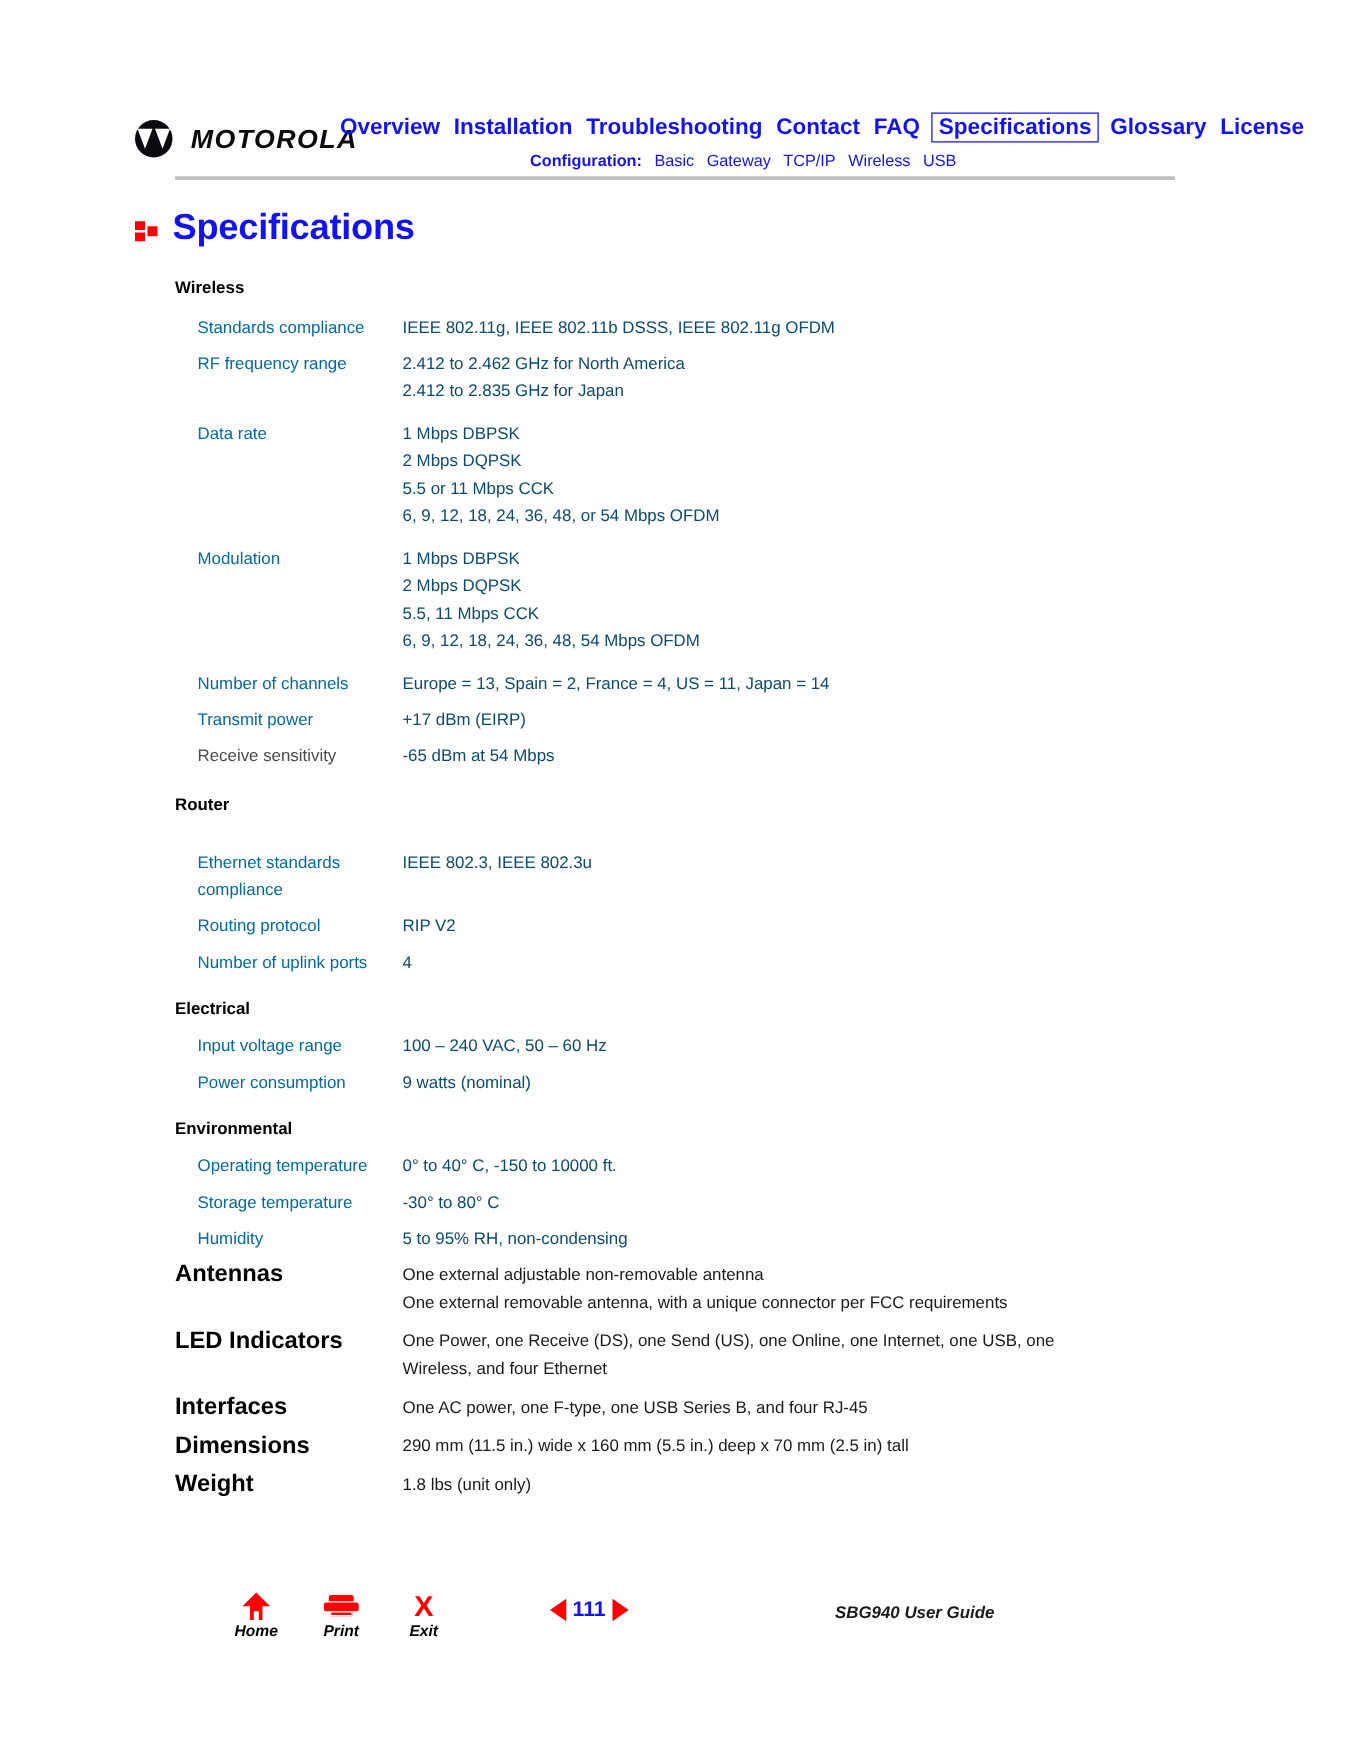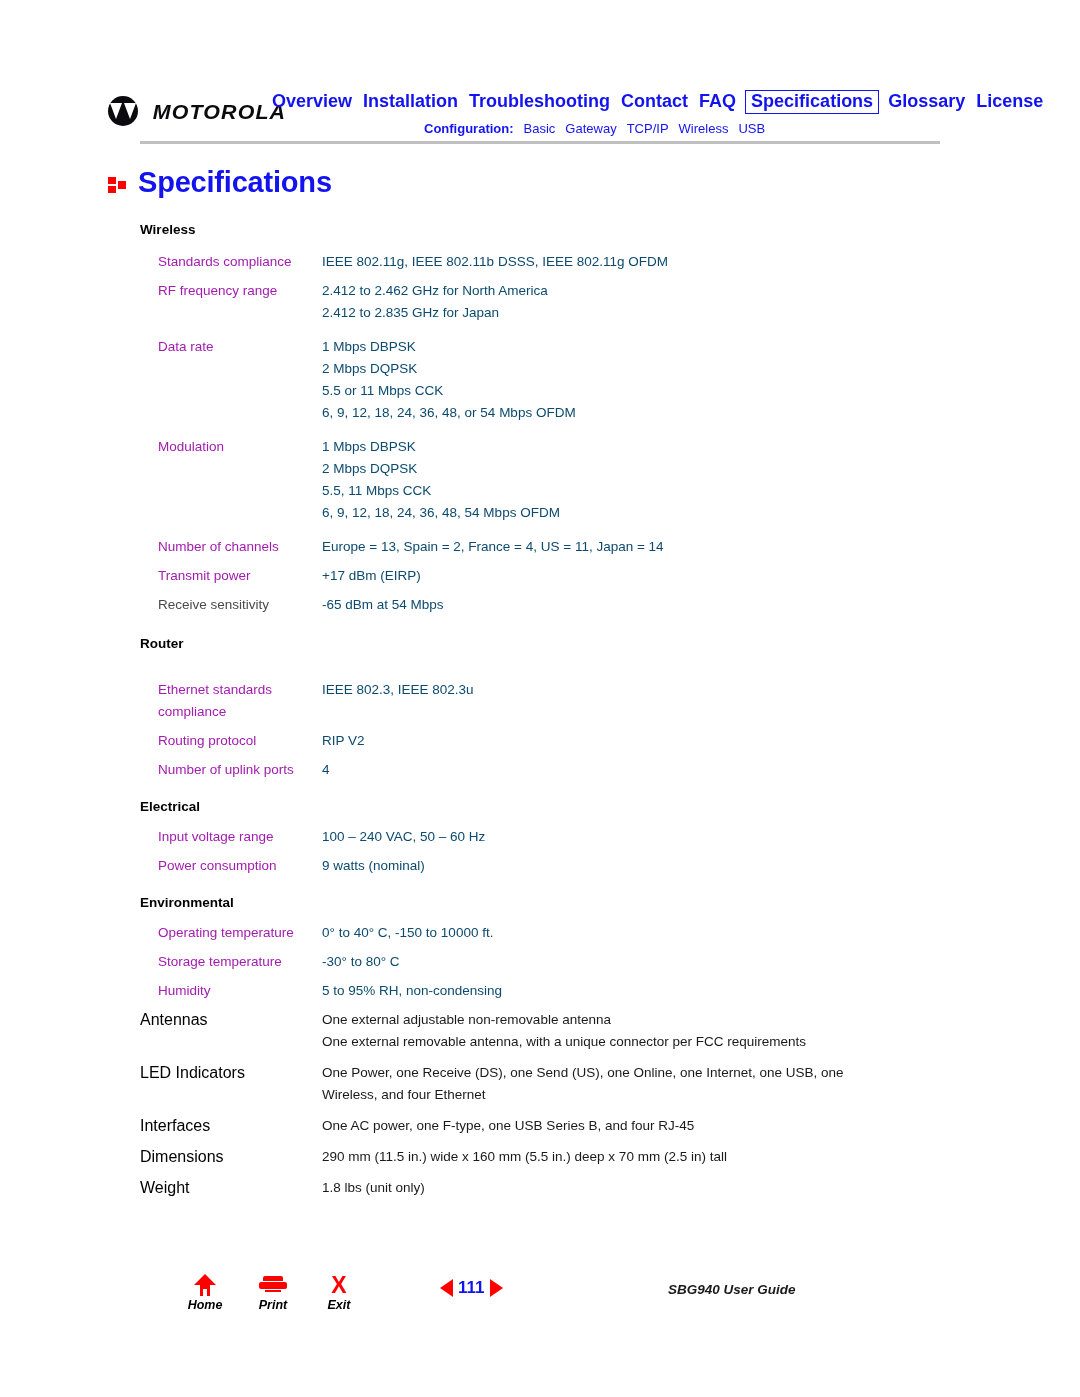--- a/index.html
+++ b/index.html
@@ -160,43 +160,43 @@
   .spec-row {
     display: flex;
     align-items: flex-start;
     margin-bottom: 7px;
   }
   .spec-label {
     width: 164px;
     margin-left: 158px;
     font-size: 13.5px;
     line-height: 22px;
-    color: #a21caf;
+    color: #0369a1;
     flex: none;
   }
   .spec-values {
     font-size: 13.5px;
     line-height: 22px;
     color: #0c4a6e;
   }
   .spec-values div { white-space: nowrap; }
   .row-gap-lg { margin-bottom: 12px; }
   .lbl-soft { color: #4a4a4a; }
 
   .flat-row {
     display: flex;
     align-items: flex-start;
     margin-bottom: 9px;
   }
   .flat-label {
     width: 182px;
     margin-left: 140px;
-    font-size: 16px;
+    font-size: 19px;
     line-height: 22px;
-    font-weight: normal;
+    font-weight: bold;
     color: #000;
     flex: none;
   }
   .flat-values {
     font-size: 13.5px;
     line-height: 22px;
     color: #1a1a1a;
     max-width: 620px;
   }
   .fbtn {

